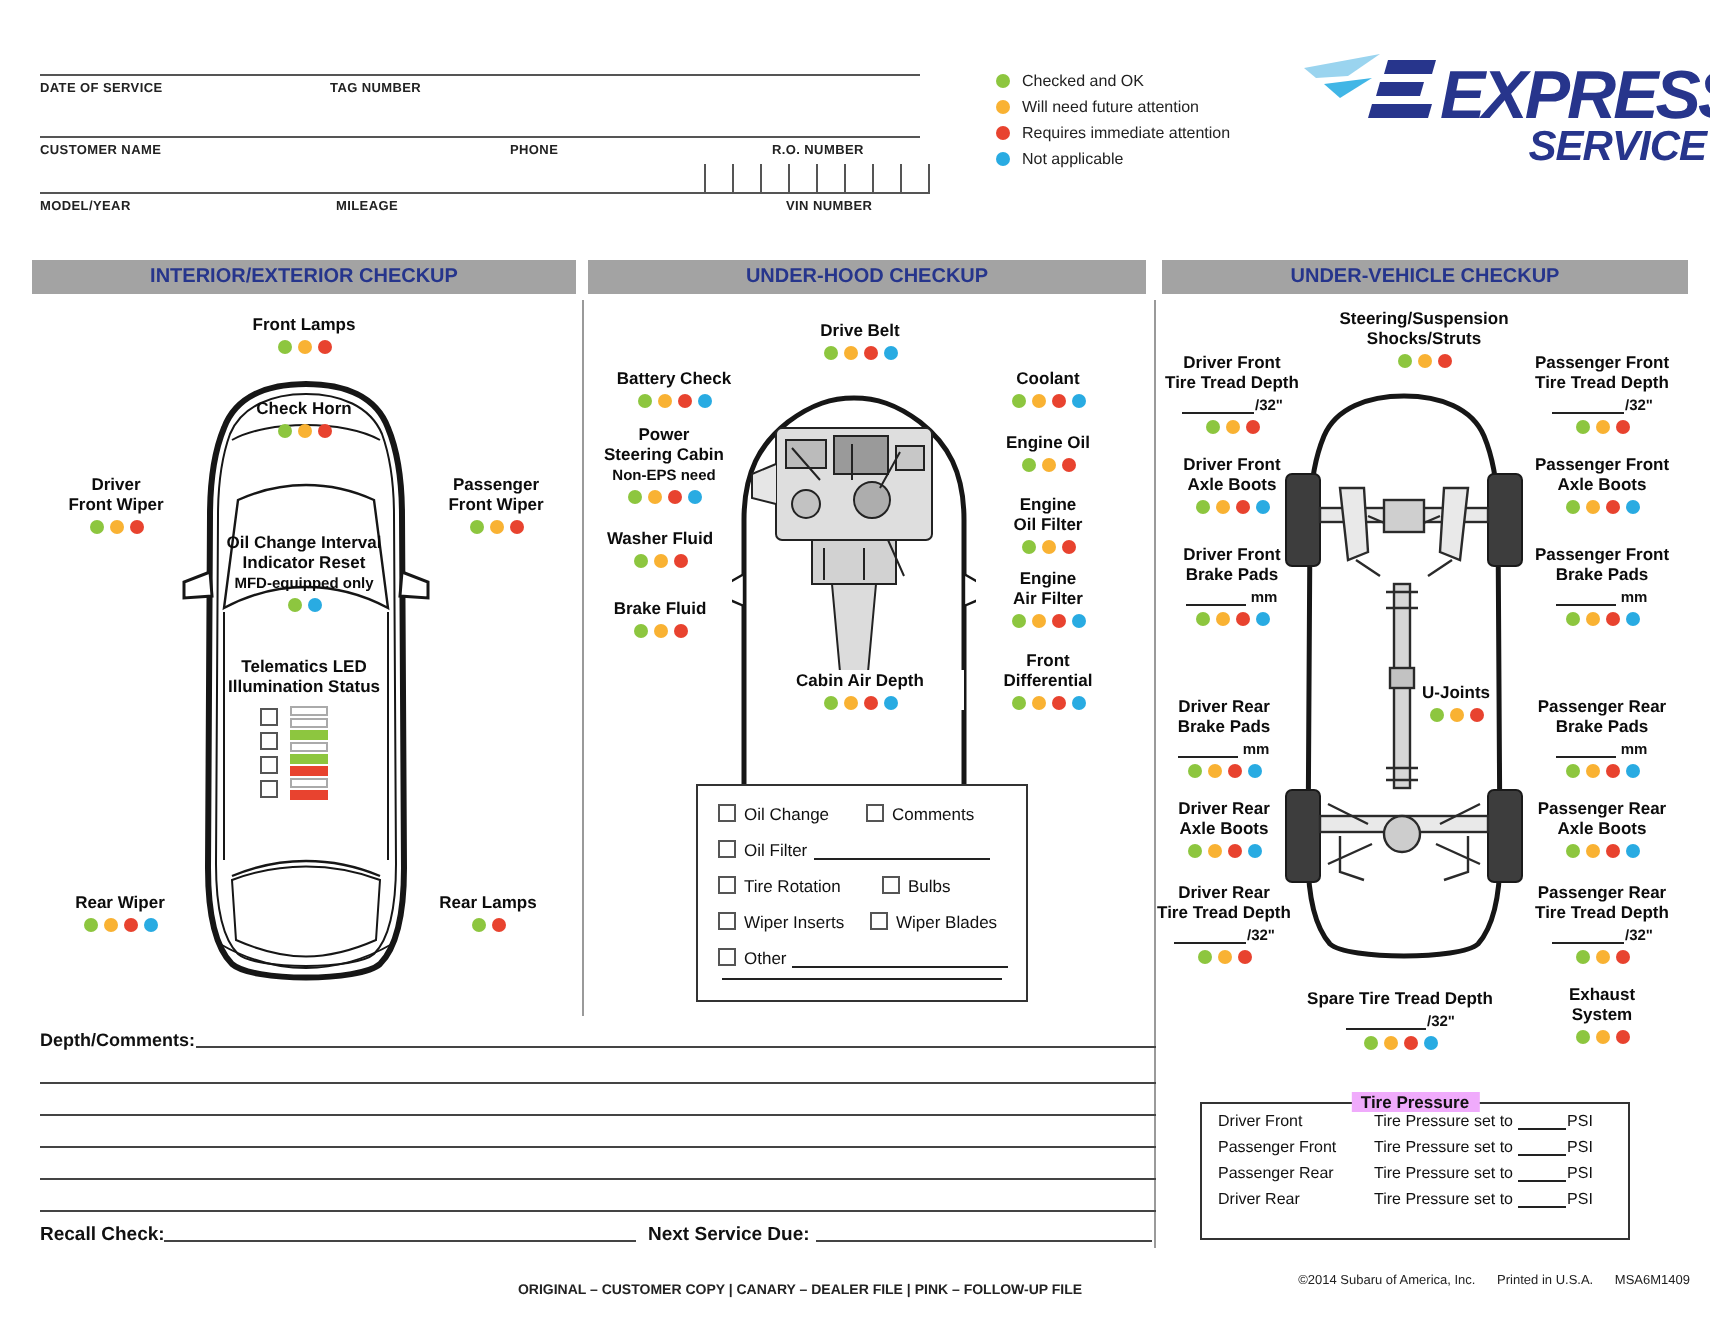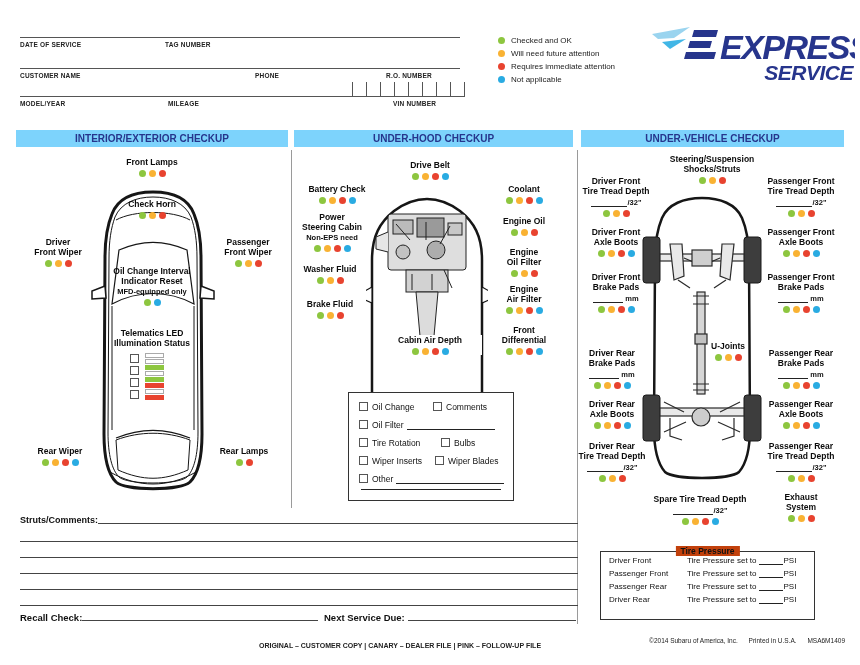--- a/index.html
+++ b/index.html
@@ -13,21 +13,21 @@
   .comb span:last-child{border-right:1px solid #555;}
   
   .legend{position:absolute;left:498px;top:34px;}
   .legend-row{display:flex;align-items:center;height:13px;}
   .legend-row .dot{margin-right:6px;}
   .legend-row span.txt{font-size:8px;color:#222;}
   .dot{width:7px;height:7px;border-radius:50%;display:inline-block;flex:0 0 auto;}
   
   .xlogo{position:absolute;left:650px;top:22px;}
   
-  .colhdr{position:absolute;top:130px;height:17px;background:#7dd3fc;
+  .colhdr{position:absolute;top:130px;height:17px;background:#a3a3a3;
           font-size:10px;font-weight:bold;line-height:17px;text-align:center;color:#26358c;}
   .vsep{position:absolute;width:1px;background:#9a9a9a;}
   
   .itm{position:absolute;text-align:center;}
   .lbl{font-size:8.5px;font-weight:bold;line-height:1.18;white-space:pre-line;color:#0c0c0c;}
   .sub{font-size:7.5px;font-weight:bold;color:#0c0c0c;margin-top:1px;}
   .dots{display:flex;justify-content:center;gap:3px;margin-top:3px;}
   .unit-row{margin-top:2px;font-size:7.5px;font-weight:bold;line-height:9px;}
   .blank{display:inline-block;border-bottom:1px solid #222;height:8px;vertical-align:bottom;}
   .w36{width:36px;margin-right:1px}.w30{width:30px;margin-right:2px}.w40{width:40px;margin-right:1px}
@@ -36,21 +36,21 @@
   .led-row{display:flex;align-items:center;height:12px;}
   .cb{display:inline-block;width:7px;height:7px;border:1px solid #555;background:#fff;flex:0 0 auto;}
   .led{display:inline-flex;flex-direction:column;gap:1px;margin-left:6px;}
   .led-bar{width:17px;height:3px;border:1px solid #aaa;background:#fff;}
   
   .svcbox{position:absolute;left:348px;top:392px;width:164px;height:107px;border:1px solid #333;background:#fff;font-size:8.5px;}
   .svc{position:absolute;white-space:nowrap;}
   .svc .cb{margin-right:4px;vertical-align:-1px;}
   
   .tpbox{position:absolute;left:600px;top:551px;width:213px;height:67px;border:1px solid #333;background:#fff;}
-  .tptitle{position:absolute;left:50%;top:-6px;transform:translateX(-50%);background:#c2410c;padding:0 5px;
+  .tptitle{position:absolute;left:50%;top:-6px;transform:translateX(-50%);background:#f0abfc;padding:0 5px;
            font-size:8.5px;font-weight:bold;white-space:nowrap;}
   .tprow{display:flex;align-items:flex-end;margin:0 8px;height:13px;font-size:8px;}
   .tprow:first-of-type{margin-top:6px;}
   .tp-pos{width:78px;}
   .tp-psi{margin-left:1px;}
   
   .blabel{position:absolute;font-size:9px;font-weight:bold;white-space:nowrap;}
   .rline{position:absolute;border-top:1px solid #444;height:0;}
   
   .foot-copies{position:absolute;left:190px;top:642px;width:420px;text-align:center;
@@ -581,21 +581,21 @@
       <span class="tp-psi">PSI</span>
     </div>
     <div class="tprow">
       <span class="tp-pos">Driver Rear</span>
       <span>Tire Pressure set to</span>
       <span class="blank" style="width:24px;margin-left:2px"></span>
       <span class="tp-psi">PSI</span>
     </div>
   </div>
 
-  <span class="blabel" style="left:20px;top:515px">Struts/Comments:</span>
+  <span class="blabel" style="left:20px;top:515px">Depth/Comments:</span>
   <div class="rline" style="left:98px;top:523px;width:480px"></div>
   <div class="rline" style="left:20px;top:541px;width:558px"></div>
   <div class="rline" style="left:20px;top:557px;width:558px"></div>
   <div class="rline" style="left:20px;top:573px;width:558px"></div>
   <div class="rline" style="left:20px;top:589px;width:558px"></div>
   <div class="rline" style="left:20px;top:605px;width:558px"></div>
 
   <span class="blabel" style="left:20px;top:612px;font-size:9.5px">Recall Check:</span>
   <div class="rline" style="left:82px;top:620px;width:236px"></div>
   <span class="blabel" style="left:324px;top:612px;font-size:9.5px">Next Service Due:</span>

